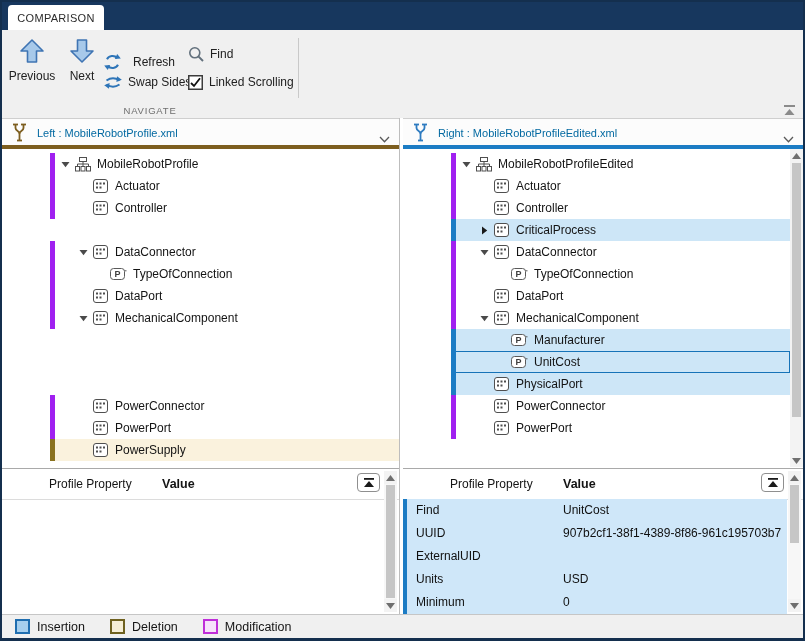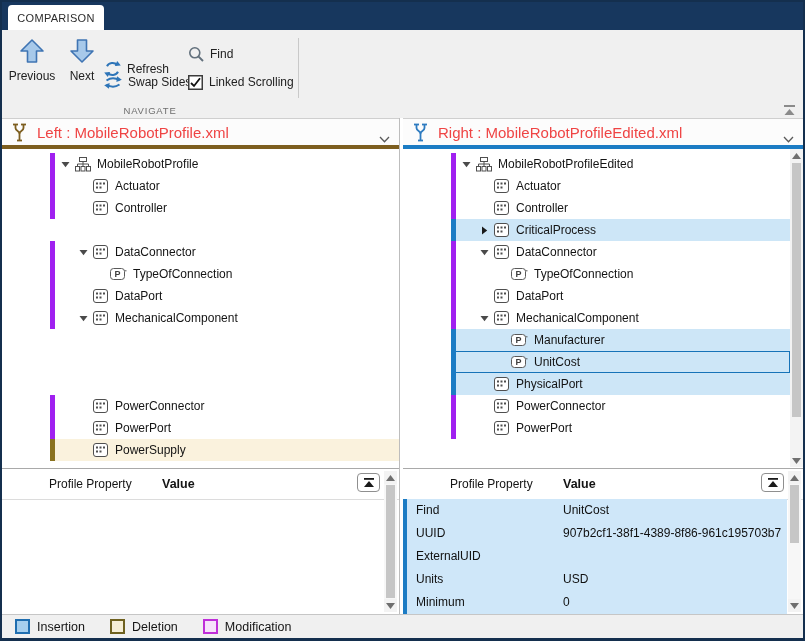--- a/index.html
+++ b/index.html
@@ -11,36 +11,36 @@
   .tab{position:absolute;left:6px;top:3px;width:96px;height:25px;background:#fff;
     border-radius:4px 4px 0 0;display:flex;align-items:center;justify-content:center;
     font-size:11px;color:#2b2b2b;letter-spacing:.3px;}
   
   .toolbar{position:absolute;left:0;top:28px;right:0;height:88px;background:#f0f0f0;
     border-bottom:1px solid #d2d2d2;}
   .btn{position:absolute;display:flex;align-items:center;color:#212121;font-size:12px;cursor:default;}
   .btn-v{flex-direction:column;justify-content:flex-start;gap:5px;text-align:center;}
   #btn-previous{left:2px;top:8px;width:56px;}
   #btn-next{left:58px;top:8px;width:44px;}
-  #btn-refresh{left:102px;top:30px;gap:6px;height:18px;text-align:center;}
+  #btn-refresh{left:102px;top:23px;gap:12px;height:18px;text-align:center;}
   #btn-swap{left:102px;top:43px;gap:6px;height:18px;}
   #btn-find{left:186px;top:15px;gap:6px;height:18px;}
   #chk-linked{left:186px;top:43px;gap:6px;height:18px;}
   .toolbar-sep{position:absolute;left:296px;top:8px;height:60px;width:1px;background:#c9c9c9;}
   .navigate{position:absolute;left:0;top:75px;width:296px;text-align:center;font-size:9.5px;
     color:#6e6e6e;letter-spacing:.8px;}
   .ribbon-collapse{position:absolute;right:7px;top:74px;width:14px;height:12px;}
   .icon-box{display:flex;align-items:center;justify-content:center;}
   
   .pane-header{position:absolute;top:116px;height:27px;background:#fcfcfc;
     border-top:1px solid #cfcfcf;display:flex;align-items:center;}
   #ph-left{left:0;width:397px;}
   #ph-right{left:401px;right:0;}
   .ph-icon{margin-left:9px;flex:none;display:flex;}
-  .ph-title{margin-left:9px;font-size:15px;color:#ef4444;white-space:nowrap;}
+  .ph-title{margin-left:9px;font-size:11px;color:#0369a1;white-space:nowrap;}
   .ph-chevron{position:absolute;right:9px;top:10px;}
   .accent-bar{position:absolute;top:143px;height:4px;}
   #accent-left{left:0;width:397px;background:var(--left-accent);}
   #accent-right{left:401px;right:0;background:var(--right-accent);}
   .v-divider{position:absolute;left:397px;top:116px;width:4px;bottom:24px;background:#fff;
     border-left:1px solid #bdbdbd;box-sizing:border-box;}
   
   .tree{position:absolute;top:147px;height:318px;background:#fff;padding-top:4px;
     box-sizing:border-box;overflow:hidden;padding-left:48px;}
   #tree-left{left:0;width:397px;}

